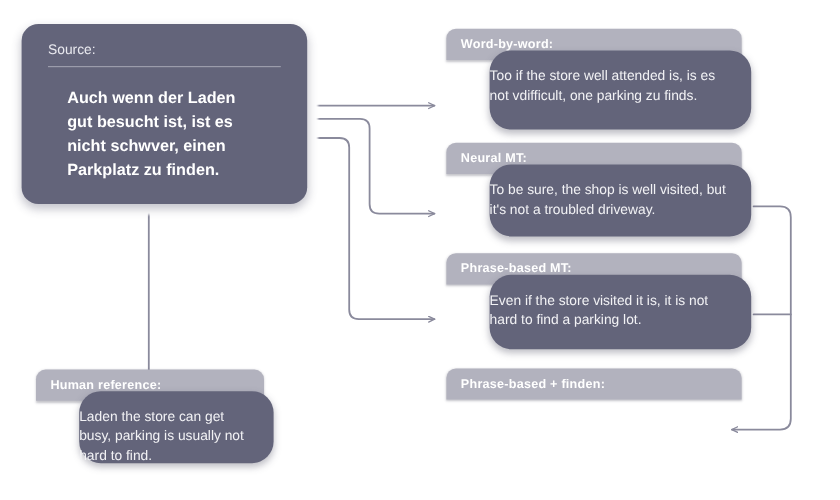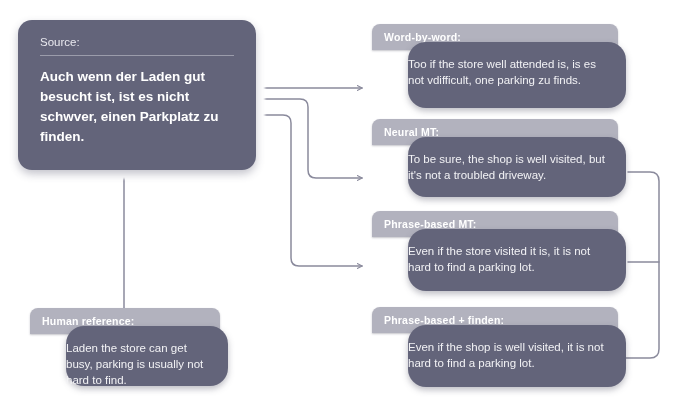--- a/index.html
+++ b/index.html
@@ -82,21 +82,21 @@
     padding:16px 22px 0 22px;
     box-sizing:border-box;
   }
   #source-label{
     font-size:11.5px;color:#e9e9ef;margin:0 0 7px 0;
   }
   #source-divider{
     height:1px;background:#9b9cab;margin:0 0 11px 0;
   }
   #source-text{
-    margin:0;font-size:13.5px;font-weight:bold;line-height:20px;color:#ffffff;
+    margin:16px;font-size:13.5px;font-weight:bold;line-height:20px;color:#ffffff;
   }
 </style>
 </head>
 <body>
 
 <div id="stage">
 
   <svg id="wires" viewBox="0 0 700 417" xmlns="http://www.w3.org/2000/svg">
     <defs>
       <marker id="ah" markerWidth="7" markerHeight="7" refX="5.4" refY="3" orient="auto" markerUnits="userSpaceOnUse">
@@ -158,23 +158,20 @@
     </div>
     <div class="body">
       <p>To be sure, the shop is well visited, but it's not a troubled driveway.</p>
     </div>
   </div>
 
   <div class="card" style="left:364px;top:307px;width:262px;height:80px;">
     <div class="hdr">
       <span>Phrase-based + finden:</span>
     </div>
-    <div class="body">
-      <p>Even if the shop is well visited, it is not hard to find a parking lot.</p>
-    </div>
   </div>
 
   <div class="card" style="left:22px;top:308px;width:206px;height:78px;">
     <div class="hdr">
       <span>Human reference:</span>
     </div>
     <div class="body">
       <p>Laden the store can get busy, parking is usually not hard to find.</p>
     </div>
   </div>

